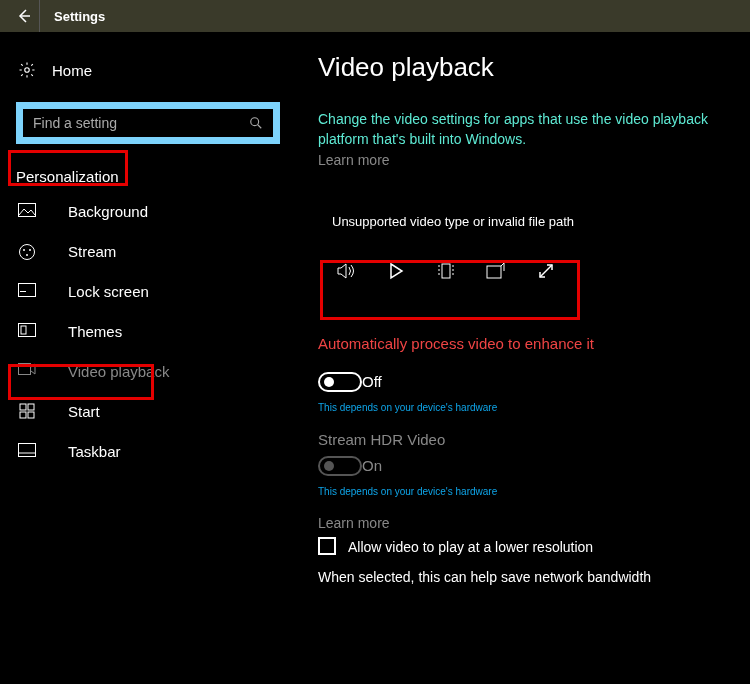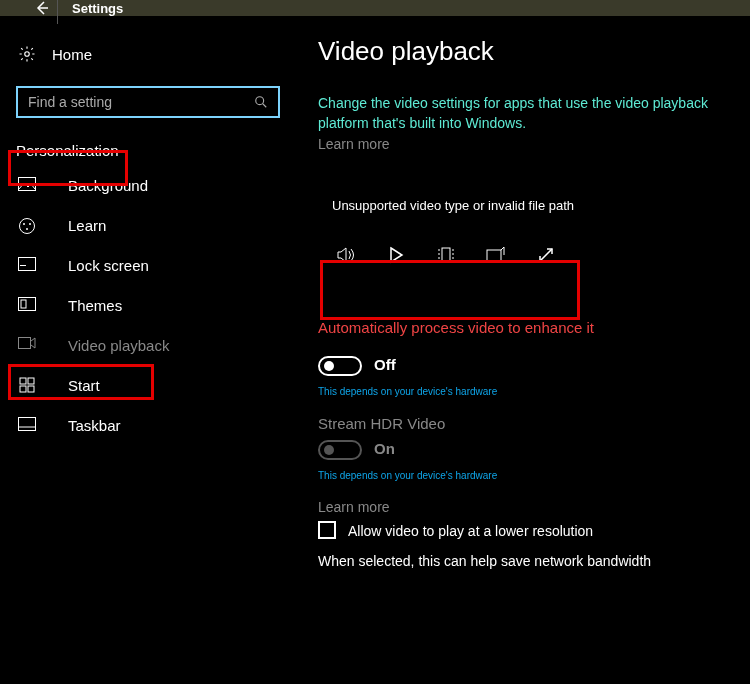--- a/index.html
+++ b/index.html
@@ -7,25 +7,25 @@
     width: 750px;
     height: 684px;
     background: #000;
     color: #fff;
     font-family: "Segoe UI", Arial, sans-serif;
     font-size: 14px;
     overflow: hidden;
     position: relative;
   }
   .titlebar {
-    height: 16px;
+    height: 32px;
     background: #3a3a2a;
     display: flex;
     align-items: center;
-    padding-left: 26px;
+    padding-left: 8px;
   }
   .back-btn {
     width: 32px; height: 32px;
     display: flex; align-items: center; justify-content: center;
     cursor: pointer;
     border-right: 1px solid #555;
   }
   .app-title {
     margin-left: 14px;
     font-size: 13px;
@@ -44,21 +44,21 @@
     height: 36px;
     margin-bottom: 14px;
     cursor: pointer;
   }
   .home-row .icon { width: 22px; display:flex; justify-content:center; }
   .home-row span.lbl { margin-left: 14px; font-size: 15px; }
   .search-box {
     display: flex;
     align-items: center;
     justify-content: space-between;
-    border: 2px solid #7dd3fc;
+    border: 7px solid #7dd3fc;
     padding: 6px 10px;
     margin-bottom: 20px;
     color: #aaa;
   }
   .section-title {
     font-size: 15px;
     color: #fff;
     margin-bottom: 14px;
     padding: 4px 0;
   }
@@ -90,21 +90,21 @@
   .video-controls {
     margin-top: 18px;
     display: flex;
     align-items: center;
     gap: 22px;
     padding: 10px 14px;
     width: 260px;
   }
   .vc { cursor:pointer; display:flex; align-items:center; justify-content:center; width:28px; height:28px; }
   .setting-heading { font-size: 15px; margin-top: 40px; margin-bottom: 20px; color:#ef4444; }
-  .toggle-row { display:flex; gap:12px; margin-bottom:10px;font-weight:bold; }
+  .toggle-row { display:flex; align-items:center; margin-bottom:10px; }
   .toggle {
     width: 44px; height: 20px; border:2px solid #fff; border-radius: 12px;
     position: relative;
     cursor:pointer;
   }
   .toggle .knob {
     width: 10px; height: 10px; border-radius:50%; background:#fff;
     position:absolute; top:3px; left:4px;
   }
   .toggle.disabled { border-color:#555; }
@@ -175,21 +175,21 @@
 
     <div class="nav-item">
       <span class="icon">
         <svg width="18" height="18" viewBox="0 0 18 18">
             <circle cx="9" cy="9" r="7.5" stroke="#fff" fill="none"></circle>
             <circle cx="6" cy="7" r="1" fill="#fff"></circle>
             <circle cx="12" cy="7" r="1" fill="#fff"></circle>
             <circle cx="9" cy="12" r="1" fill="#fff"></circle>
           </svg>
       </span>
-      <span class="lbl">Learn</span>
+      <span class="lbl">Stream</span>
     </div>
 
     <div class="nav-item">
       <span class="icon">
         <svg width="18" height="14" viewBox="0 0 18 14">
             <rect x="0.5" y="0.5" width="17" height="13" stroke="#fff" fill="none"></rect>
             <rect x="2" y="8" width="6" height="1" fill="#fff"></rect>
           </svg>
       </span>
       <span class="lbl">Lock screen</span>

